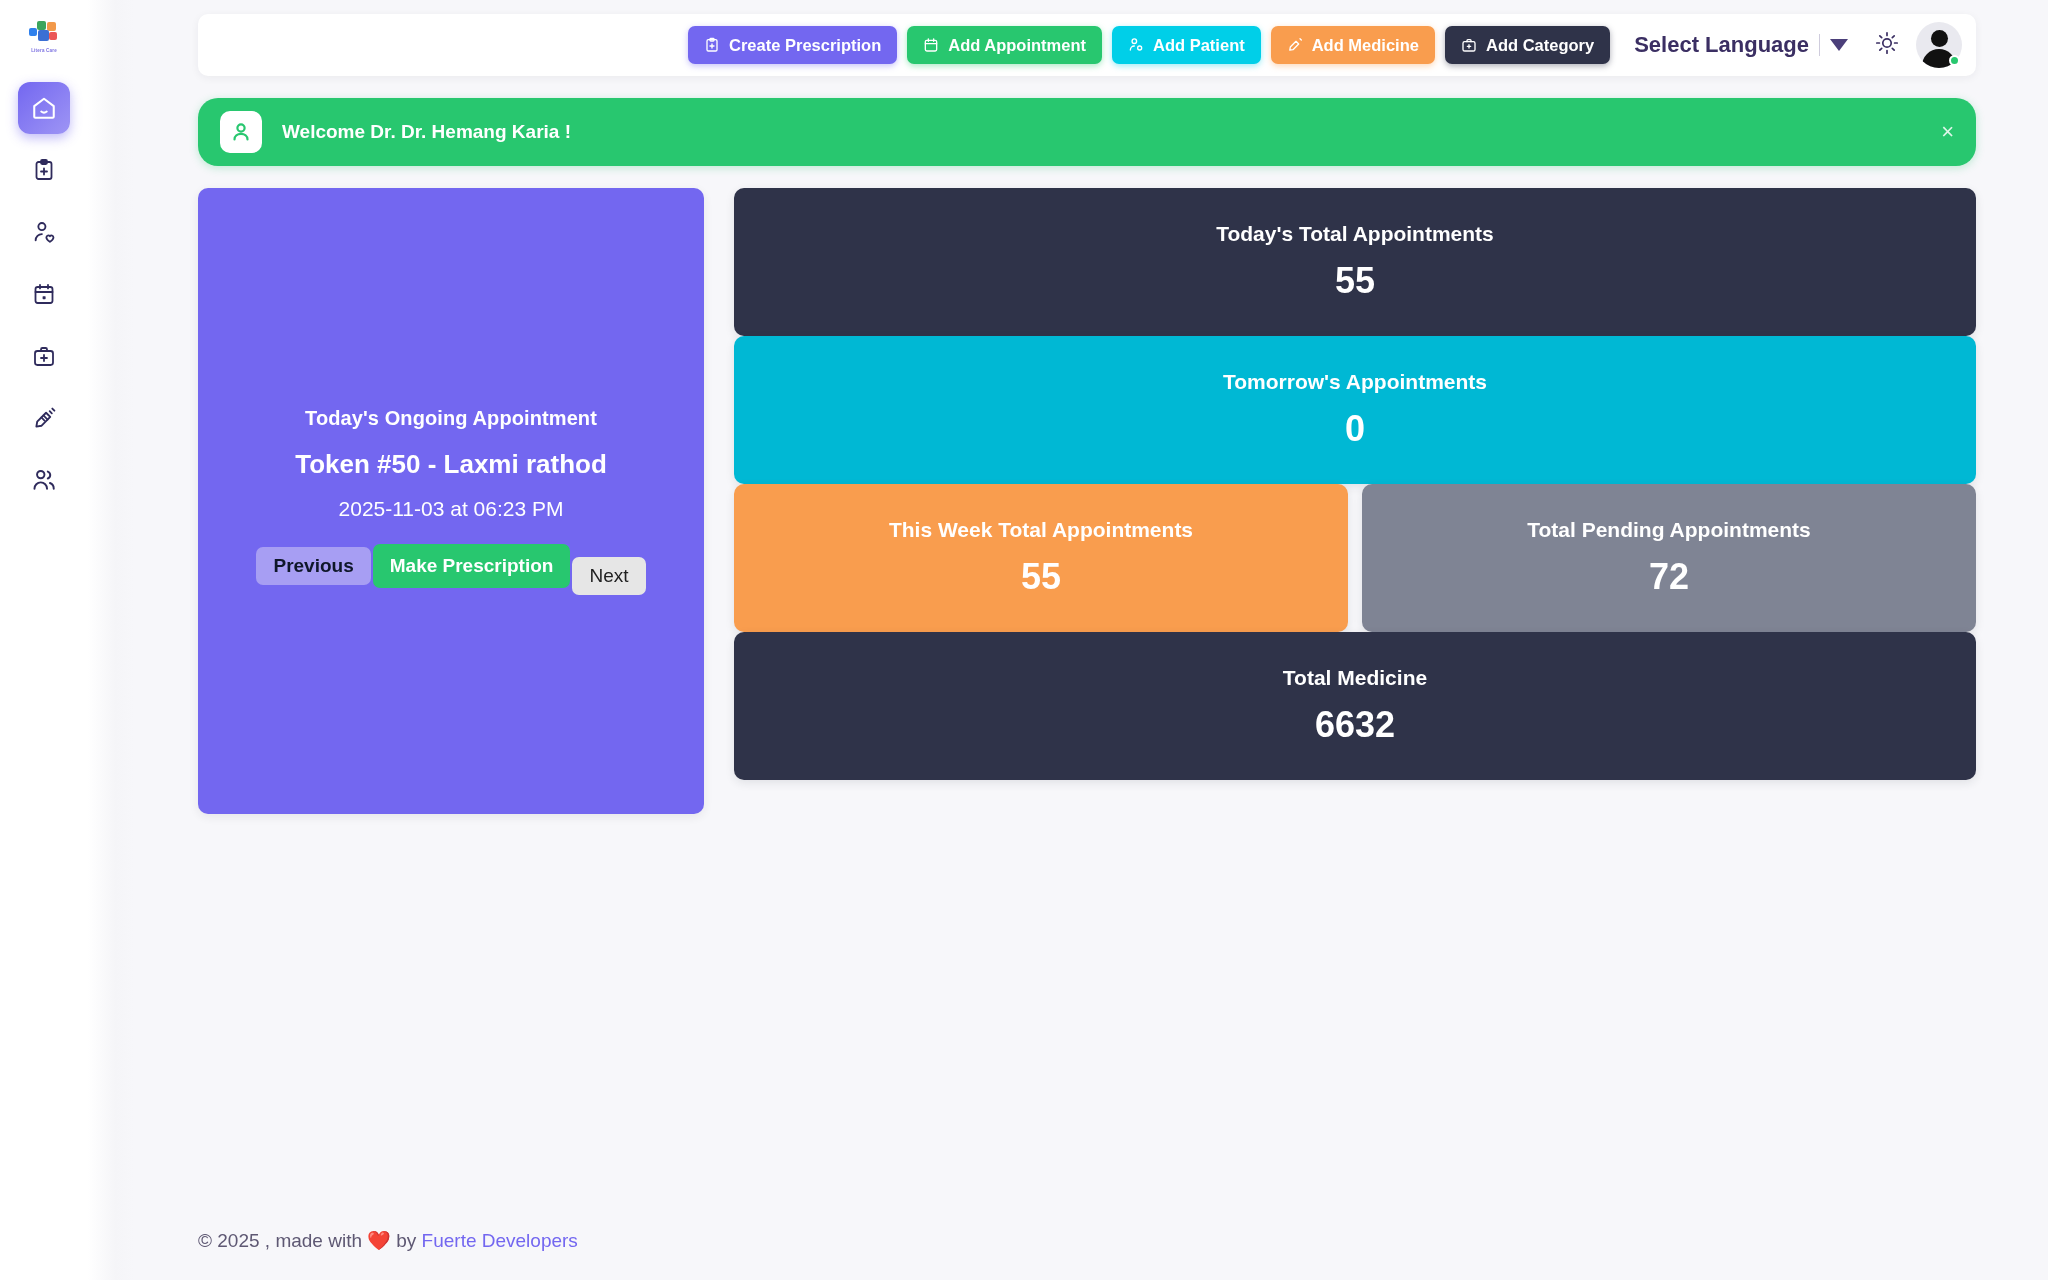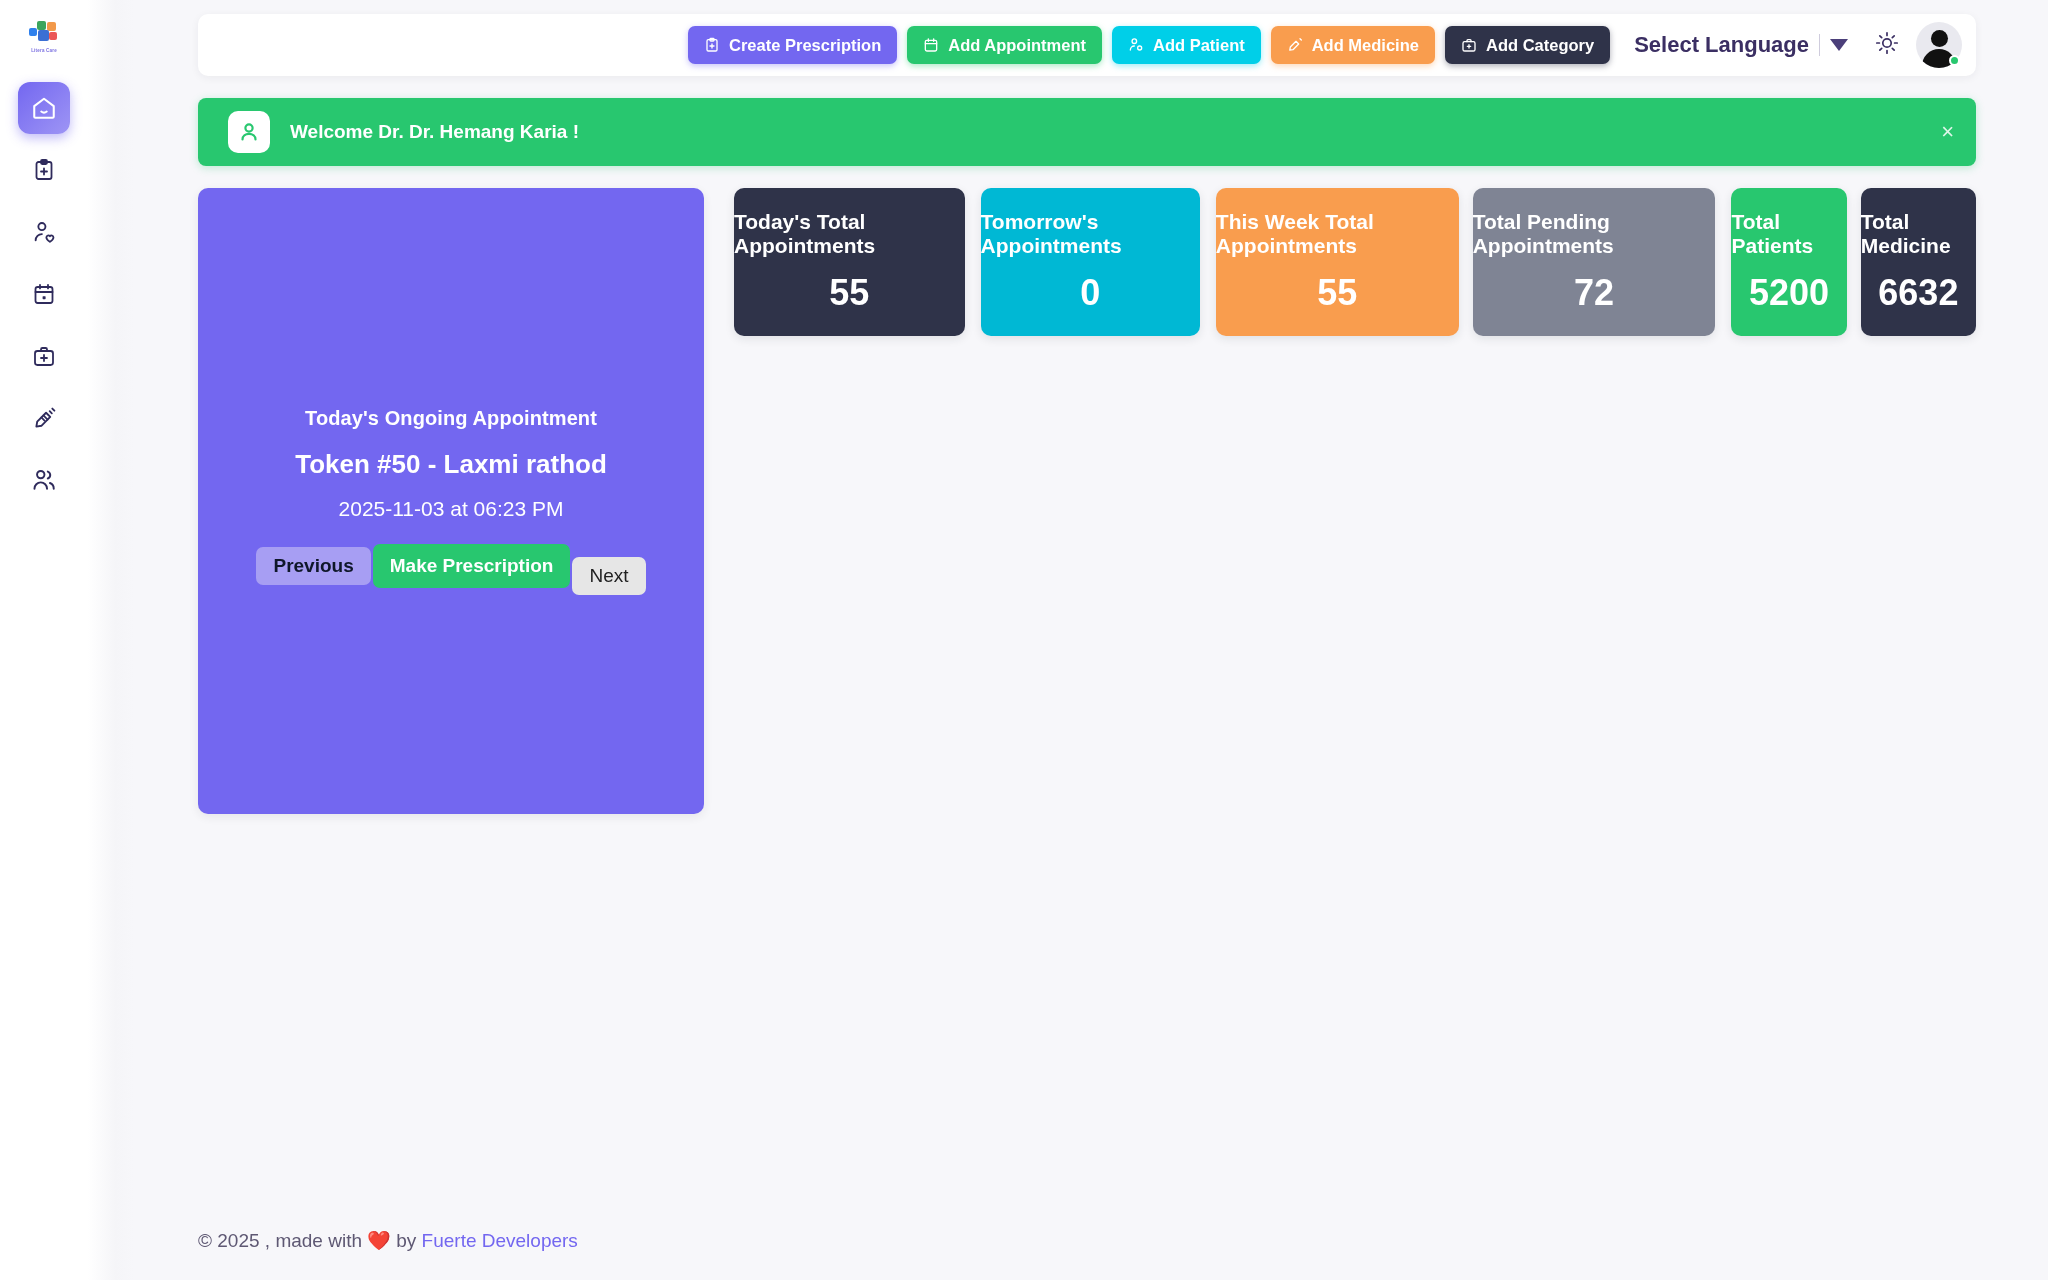--- a/index.html
+++ b/index.html
@@ -134,23 +134,23 @@
     position: absolute; right: 2px; bottom: 2px;
     width: 11px; height: 11px; border-radius: 50%;
     background: #28c76f; border: 2px solid #fff;
   }
 
   
   .banner {
     margin-top: 22px;
     height: 68px;
     background: #28c76f;
-    border-radius: 8px;
+    border-radius: 20px;
     display: flex; align-items: center;
-    padding: 0 22px 0 30px;
+    padding: 0 22px 0 22px;
     position: relative;
     box-shadow: 0 2px 8px rgba(40,199,111,.28);
   }
   .banner-icon {
     width: 42px; height: 42px; border-radius: 10px; background: #fff;
     display: flex; align-items: center; justify-content: center;
     flex: 0 0 42px;
   }
   .banner-text {
     color: #fff; font-size: 19px; font-weight: 700; margin-left: 20px;
@@ -181,21 +181,21 @@
   .ongoing-actions { display: flex; align-items: center; margin-top: 16px; }
   .oa {
     border: none; cursor: pointer; font-family: "Liberation Sans", sans-serif;
     font-size: 18px; font-weight: 700; border-radius: 7px;
     height: 38px; padding: 0 17px;
   }
   .oa.prev { background: #a79ef3; color: #0f172a; font-weight: 700; font-size: 19px; }
   .oa.make { background: #28c76f; color: #fff; margin-left: 2px; height: 44px; font-size: 19px; }
   .oa.next { background: #e6e6e6; color: #1f1f1f; margin-left: 2px; font-weight: 400; font-size: 19px; margin-top: 20px; }
 
-  .stats { flex: 1; display: flex; gap: 16px; }
+  .stats { flex: 1; display: flex; flex-direction: column; gap: 0; }
   .card {
     border-radius: 10px;
     display: flex; flex-direction: column; align-items: center; justify-content: center;
     color: #fff;
     box-shadow: 0 3px 10px rgba(34,41,47,.10);
   }
   .card .c-label { font-weight: 700; }
   .card .c-value { font-weight: 700; }
 
   .card.wide { height: 148px; }
@@ -428,24 +428,20 @@
           <div class="c-label">This Week Total Appointments</div>
           <div class="c-value">55</div>
         </div>
         <div class="card gray norm">
           <div class="c-label">Total Pending Appointments</div>
           <div class="c-value">72</div>
         </div>
       </div>
 
       <div class="row3">
-        <div class="card green2 cond">
-          <div class="c-label">Total Patients</div>
-          <div class="c-value">5200</div>
-        </div>
         <div class="card dark cond">
           <div class="c-label">Total Medicine</div>
           <div class="c-value">6632</div>
         </div>
       </div>
 
     </div>
   </section>
 
   <div class="footer">

